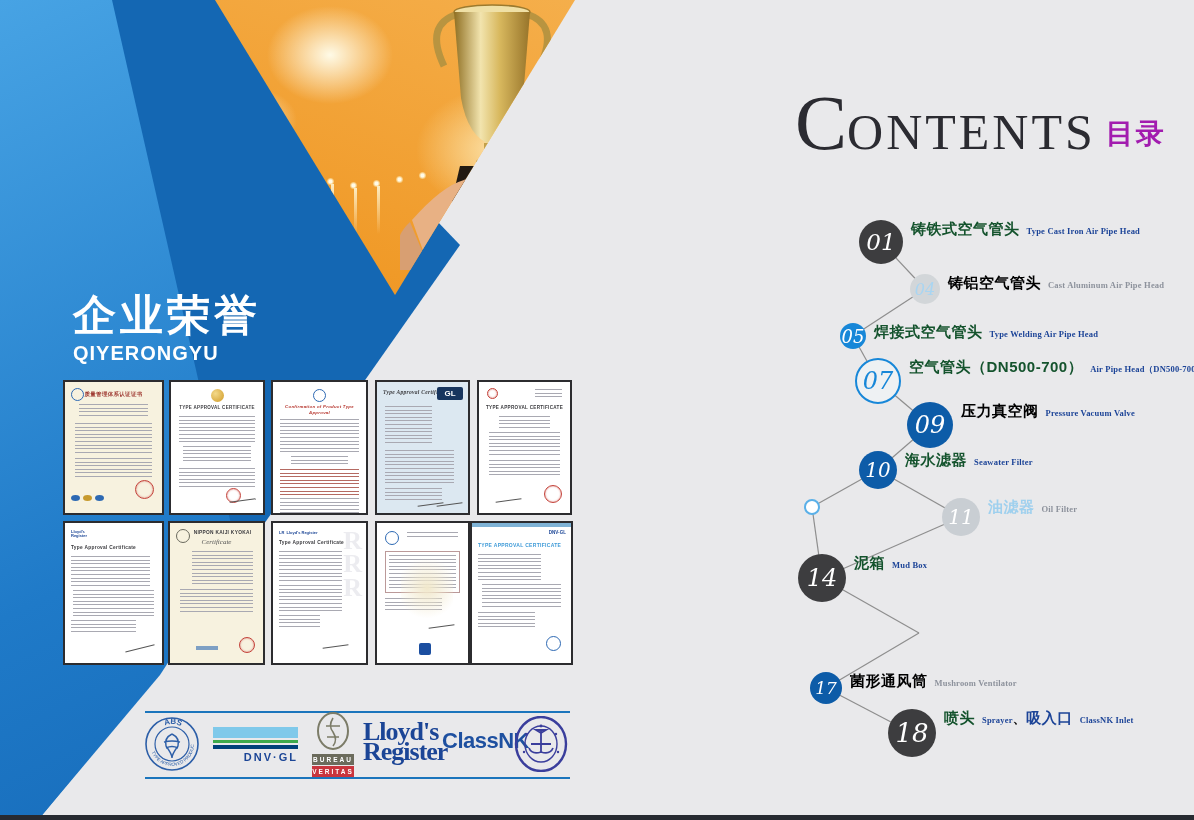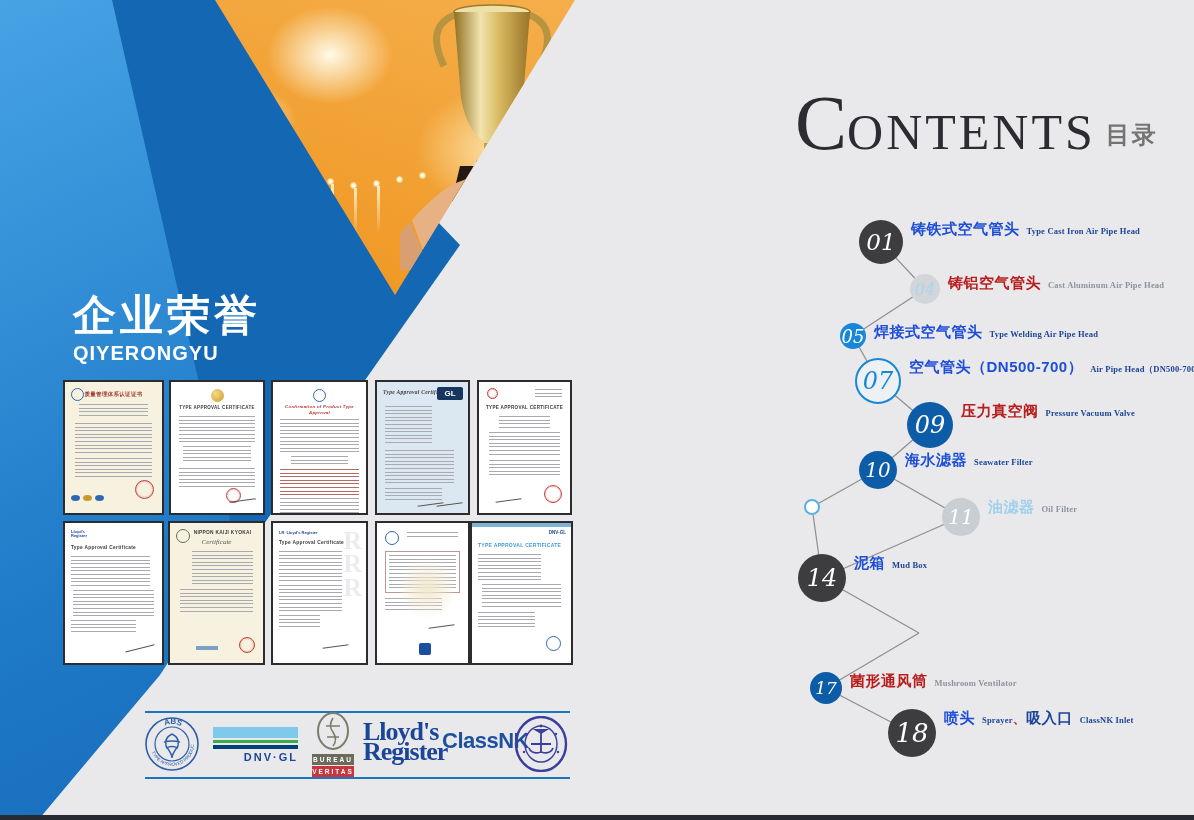--- a/index.html
+++ b/index.html
@@ -34,34 +34,34 @@
   .sig{height:8px;border-bottom:1px solid #555;transform:rotate(-8deg);width:26px;}
   
   .rule{position:absolute;height:2px;background:#1b75bc;}
   .logo-txt-navy{color:#1b4596;font-weight:bold;}
   
   .bottom-edge{position:absolute;left:0;top:815px;width:1194px;height:5px;background:#272a31;}
   
   .toc-title{position:absolute;left:795px;top:84px;color:#2b2b31;font-family:"Liberation Serif",serif;line-height:1;white-space:nowrap;}
   .toc-title .ci{font-size:78px;}
   .toc-title .cr{font-size:50px;letter-spacing:3px;}
-  .toc-title .cn{font-family:"Liberation Sans",sans-serif;font-size:24px;font-weight:bold;color:#737373;margin-left:10px;vertical-align:6px;letter-spacing:2px;}
+  .toc-title .cn{font-family:"Liberation Sans",sans-serif;font-size:28px;font-weight:bold;color:#a21caf;margin-left:10px;vertical-align:6px;letter-spacing:2px;}
   .toc-item{position:absolute;display:flex;}
   .num{flex:0 0 auto;border-radius:50%;display:flex;align-items:center;justify-content:center;
        font-family:"DejaVu Serif",serif;font-style:italic;box-sizing:border-box;}
   .n-dark{background:#3d3d3f;color:#fff;}
   .n-deep{background:#0d5ca8;color:#fff;}
   .n-bright{background:#1787d8;color:#fff;}
   .n-outline{background:#eef1f3;color:#1787d8;border:2.5px solid #1787d8;}
   .n-grayw{background:#c9ced3;color:#fff;}
   .n-graylb{background:#d2d6d9;color:#a8d5f2;}
   .lbl{margin-left:8px;white-space:nowrap;display:flex;align-items:baseline;}
   .lbl .cn{font-size:15px;font-weight:bold;letter-spacing:.5px;}
   .lbl .en{font-size:8.5px;font-weight:bold;font-family:"Liberation Serif",serif;margin-left:7px;letter-spacing:.2px;}
-  .t-blue{color:#1d4ed8;} .t-lblue{color:#9fd0ee;} .t-gray{color:#b91c1c;}
+  .t-blue{color:#14532d;} .t-lblue{color:#9fd0ee;} .t-gray{color:#000000;}
   .e-navy{color:#1b4397;} .e-gray{color:#8d929c;}
   .toc-node{position:absolute;border-radius:50%;background:#fff;border:2px solid #5ab0e8;box-sizing:border-box;}
   svg.wire{position:absolute;left:780px;top:210px;}
 </style>
 </head>
 <body>
 
 <div class="spread">
 
   <div class="wedge-dark"></div>

